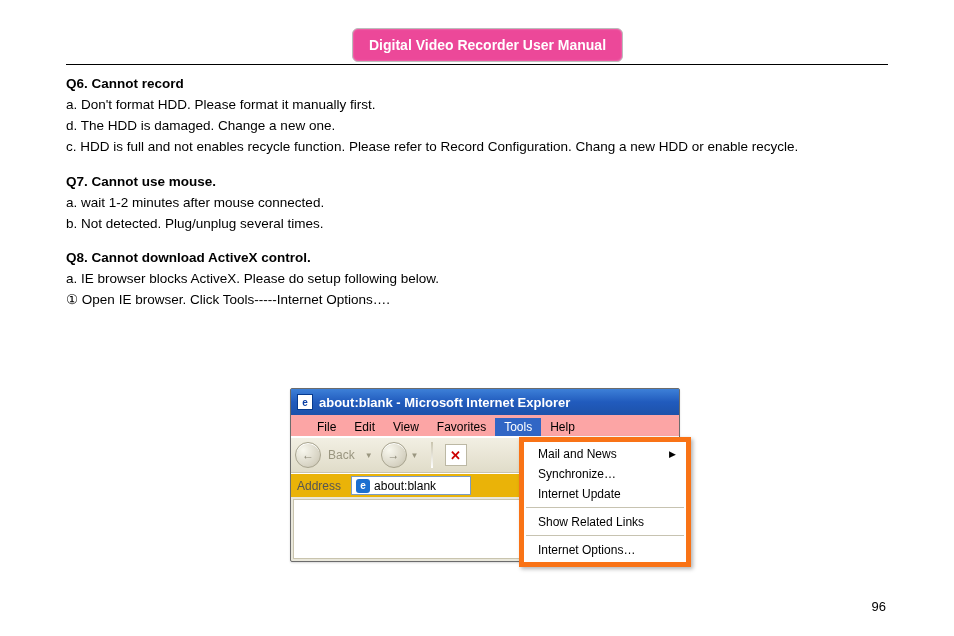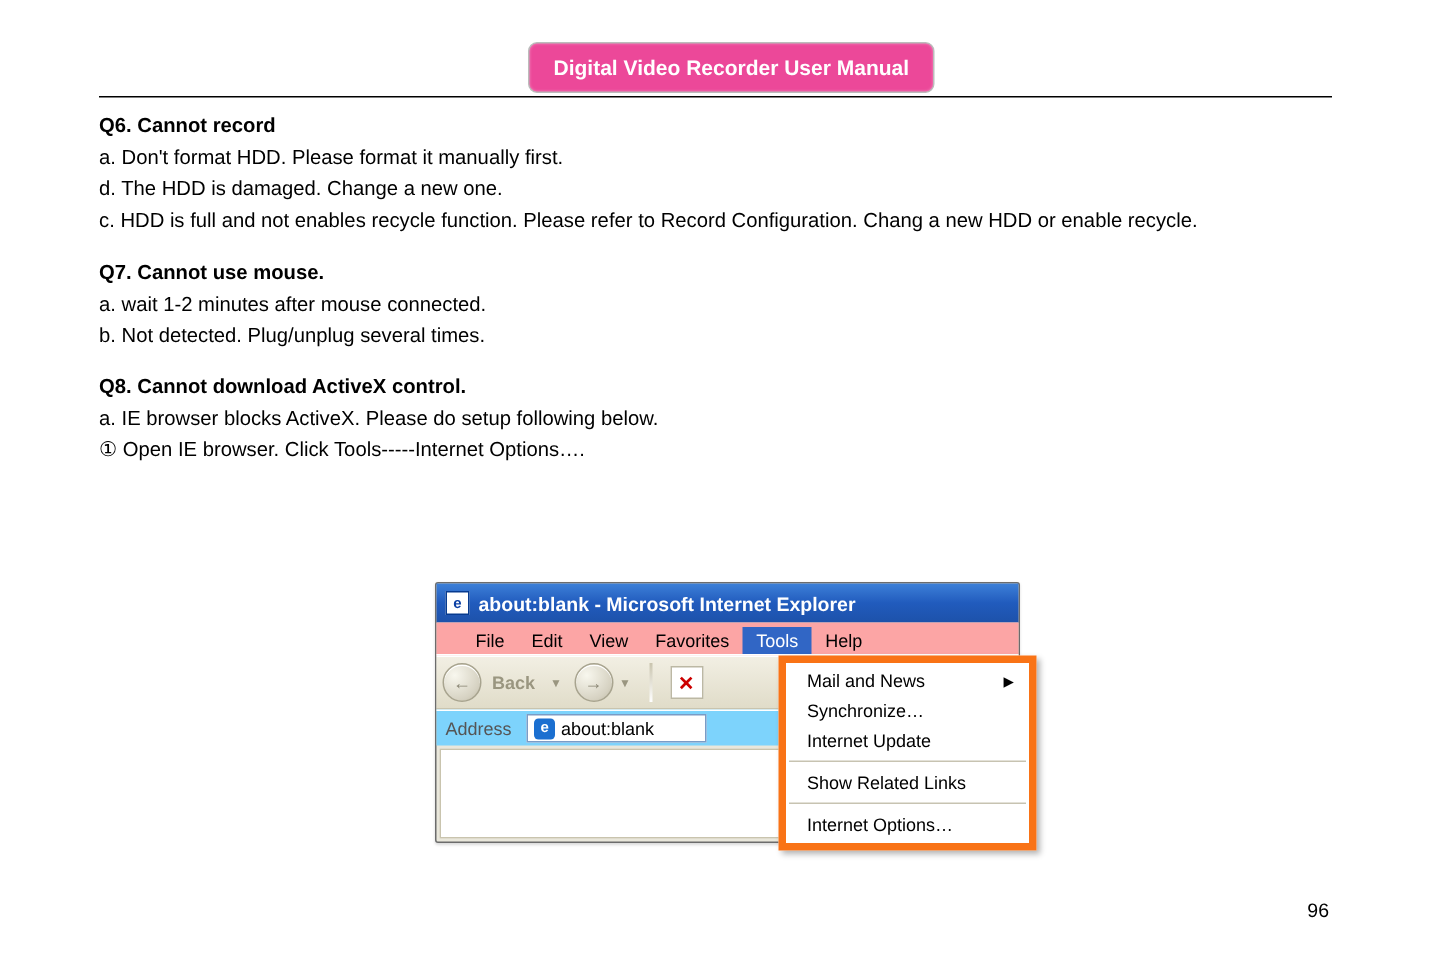--- a/index.html
+++ b/index.html
@@ -108,38 +108,38 @@
   }
   .circ-btn {
     width: 26px; height: 26px;
     border-radius: 13px;
     background: radial-gradient(circle at 30% 30%, #f8f7ee, #d6d2c2 70%, #bdb8a4);
     border: 1px solid #a8a48f;
     display: inline-flex; align-items: center; justify-content: center;
     color: #8a8674;
     box-shadow: inset 0 1px 0 #fff;
   }
-  .back-lbl { color: #9a9680; margin: 0 6px 0 3px; font-weight: bold; }
+  .back-lbl { color: #9a9680; margin: 0 6px 0 3px; }
   .dd { color: #9a9680; font-size: 8px; margin-right: 4px; }
   .sq-btn {
     width: 22px; height: 22px;
     background: #fff;
     border: 1px solid #bcb8a4;
     display: inline-flex; align-items: center; justify-content: center;
     color: #c00;
     font-weight: bold;
     font-size: 13px;
     margin-left: 4px;
   }
   .sep { width: 2px; height: 26px; background: linear-gradient(#c9c4ae,#fff); margin: 0 4px; }
   .ie-address {
     display: flex;
     align-items: center;
     height: 24px;
-    background: #7dd3fc;
+    background: #eab308;
     border-top: 1px solid #fff;
     padding-left: 2px;
     gap: 6px;
   }
   .ie-address .lbl { color: #555; padding: 0 4px; }
   .addr-field {
     display: flex; align-items: center; gap: 4px;
     background: #fff; border: 1px solid #7a9cc6;
     height: 19px; padding: 0 4px;
     min-width: 120px;

